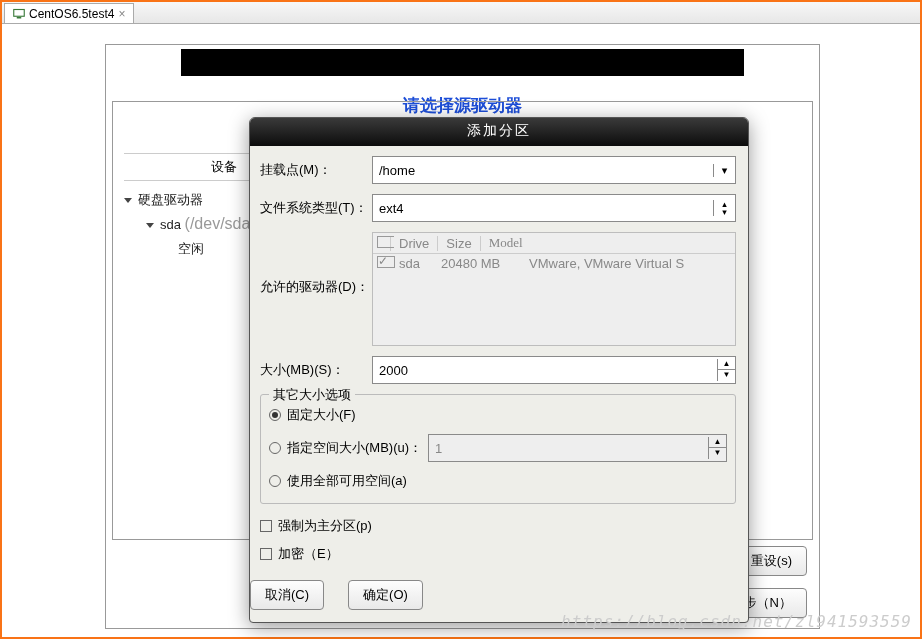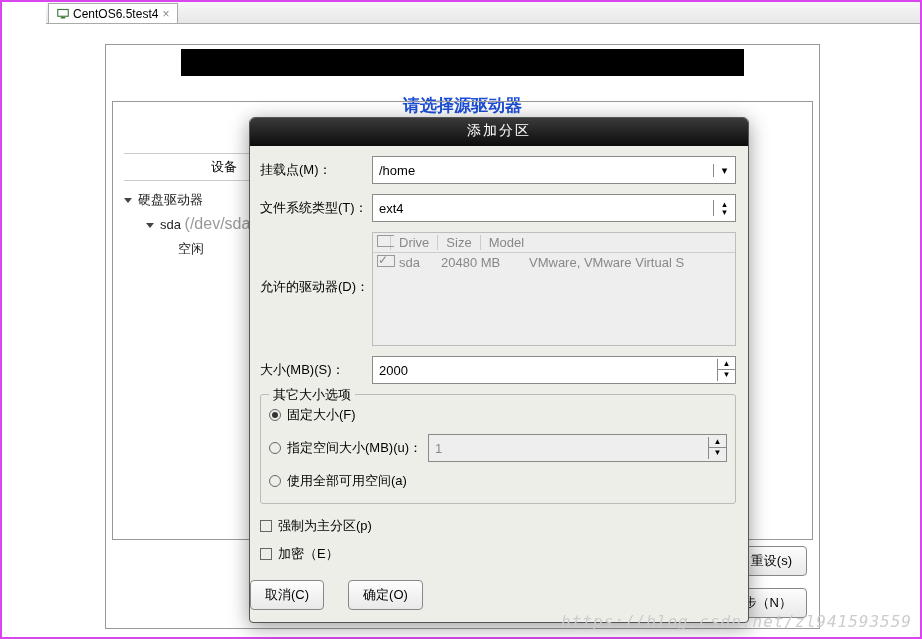--- a/index.html
+++ b/index.html
@@ -1,18 +1,18 @@
 <!DOCTYPE html>
 <html><head>
 <meta charset="utf-8">
 <style>
   * { box-sizing: border-box; font-family: Arial, "Microsoft YaHei", sans-serif; }
   body { margin: 0; background: #fff; width: 922px; height: 639px; position: relative; overflow: hidden; }
 
-  .outer-frame { position: absolute; inset: 0; border: 2px solid #d946ef; padding-left: 44px; }
+  .outer-frame { position: absolute; inset: 0; border: 2px solid #f97316; }
 
   .tabbar { height: 22px; background: linear-gradient(#f7f7f7,#e7e7e7); border-bottom: 1px solid #aaa; display: flex; align-items: stretch; font-size: 12px; }
   .tab { display: flex; align-items: center; gap: 4px; padding: 0 8px; background: #fff; border: 1px solid #aaa; border-bottom: none; margin: 1px 0 0 2px; }
   .tab svg { width: 12px; height: 12px; }
   .tab-close { color:#888; cursor:pointer; }
 
   .canvas { position: absolute; left: 0; right: 0; top: 22px; bottom: 0; background: #fff; }
 
   .wizard { position: absolute; left: 103px; top: 20px; width: 715px; height: 585px; border: 1px solid #999; background: #fff; }
   .wizard-header { margin: 4px 75px 0 75px; height: 27px; background: #000; }
@@ -42,21 +42,21 @@
   .combo, .numbox { flex:1; display:flex; align-items:center; border:1px solid #8a8a8a; background:#fff; height:28px; }
   .combo span, .numbox input { flex:1; padding:0 6px; font-size:13px; }
   .numbox input { border:none; outline:none; height:22px; }
   .combo .carrow { width:22px; text-align:center; border-left:1px solid #8a8a8a; font-size:11px; }
   .spin { width:18px; display:flex; flex-direction:column; }
   .spin div { height:11px; border-left:1px solid #8a8a8a; font-size:8px; text-align:center; line-height:10px; cursor:pointer; }
   .spin div:first-child { border-bottom:1px solid #8a8a8a; }
   .drvbox { flex:1; height:114px; border:1px solid #bdbdbd; background:#eeeeee; font-size:13px; color:#888; }
   .drv-hdr { display:flex; align-items:center; border-bottom:1px solid #ccc; padding:2px 4px; }
   .drv-hdr span { border-right:1px solid #ccc; padding:0 8px; }
-  .drv-hdr span:last-child { border-right:none; flex:1; }
+  .drv-hdr span:last-child { border-right:none; flex:1;font-family:Liberation Serif, serif; }
   .drv-row { display:flex; align-items:center; padding:2px 4px; }
   .drv-row span { padding:0 8px; }
   .ck { width:12px; height:12px; border:1px solid #999; display:inline-block; position:relative; }
   .ck.on::after { content:"✓"; position:absolute; left:0; top:-3px; font-size:12px; color:#888; }
 
   .fieldset { border:1px solid #bbb; border-radius:3px; margin:2px 0 8px 0; padding:6px 8px 8px 8px; position:relative; }
   .fieldset .legend { position:absolute; top:-9px; left:8px; background:#eeeee9; padding:0 4px; }
   .radio-row, .chk-row { display:flex; align-items:center; gap:6px; padding:5px 0; }
   .radio { width:12px; height:12px; border:1px solid #666; border-radius:50%; display:inline-block; position:relative; }
   .radio.on::after { content:""; position:absolute; left:2px; top:2px; width:6px; height:6px; background:#333; border-radius:50%; }

